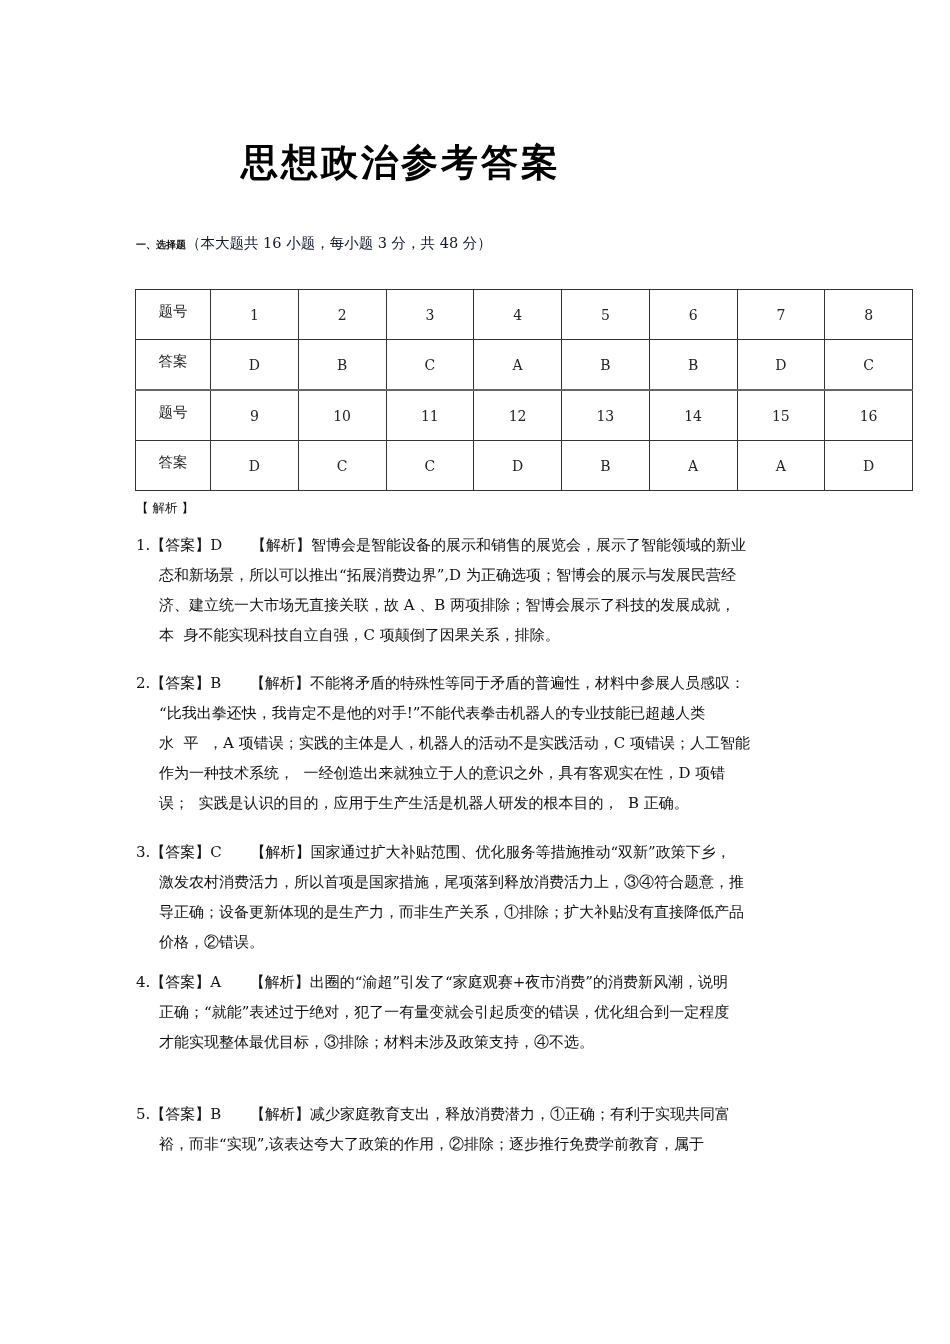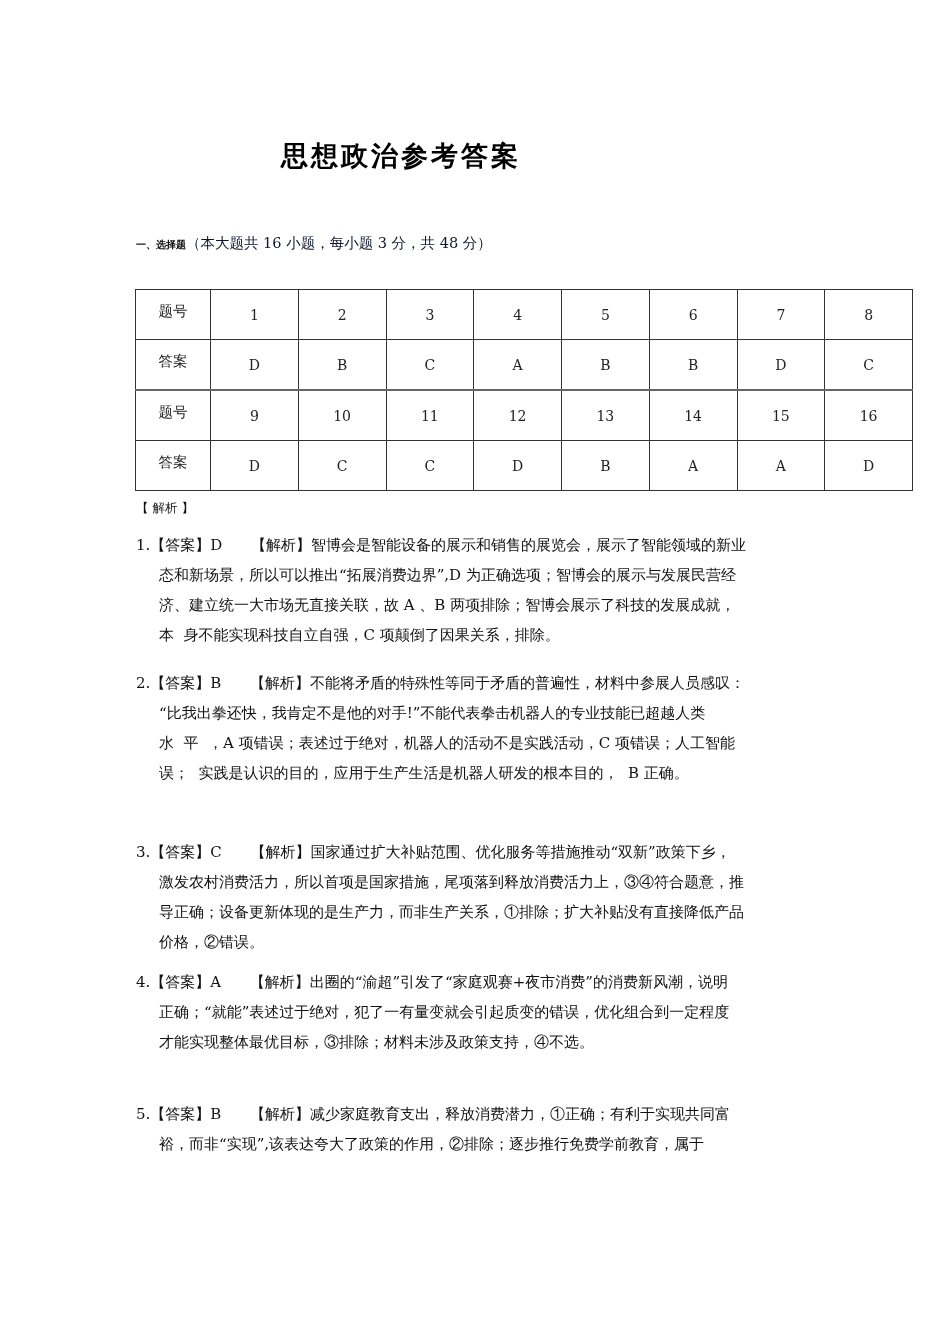--- a/index.html
+++ b/index.html
@@ -3,21 +3,21 @@
 <meta charset="utf-8">
 <style>
   html, body { margin: 0; padding: 0; background: #ffffff; }
   body {
     width: 950px; height: 1344px; position: relative; overflow: hidden;
     font-family: "DejaVu Serif", "Liberation Serif", serif; color: #111;
   }
   .title {
     position: absolute; top: 138px; left: 0; width: 802px; text-align: center;
     font-family: "DejaVu Sans", "Liberation Sans", sans-serif;
-    font-weight: bold; font-size: 27px; letter-spacing: 3px; color: #000;
+    font-weight: bold; font-size: 37px; letter-spacing: 3px; color: #000;
   }
   .section-heading {
     position: absolute; top: 234px; left: 136px; font-size: 15px; white-space: nowrap;
   }
   .section-heading .bold {
     font-family: "DejaVu Sans", "Liberation Sans", sans-serif; font-weight: bold; font-size: 10px;
   }
   .section-heading .note { font-size: 14.5px; color: #0f172a; }
   table.answers {
     position: absolute; top: 289px; left: 135px; width: 778px; height: 178px;
@@ -104,21 +104,22 @@
 <div class="item" style="top:530px;">
   <div class="para first"><span class="lead">1.</span><span>【答案】</span><span>D</span><span class="lead">      </span><span>【解析】</span><span>智博会是智能设备的展示和销售的展览会，展示了智能领域的新业</span></div>
   <div class="para">态和新场景，所以可以推出“拓展消费边界”,D 为正确选项；智博会的展示与发展民营经</div>
   <div class="para">济、建立统一大市场无直接关联，故 A 、B 两项排除；智博会展示了科技的发展成就，</div>
   <div class="para" style="white-space:pre;">本  身不能实现科技自立自强，C 项颠倒了因果关系，排除。</div>
 </div>
 
 <div class="item" style="top:668px;">
   <div class="para first"><span class="lead">2.</span><span>【答案】</span><span>B</span><span class="lead">      </span><span>【解析】</span><span>不能将矛盾的特殊性等同于矛盾的普遍性，材料中参展人员感叹：</span></div>
   <div class="para">“比我出拳还快，我肯定不是他的对手!”不能代表拳击机器人的专业技能已超越人类</div>
-  <div class="para" style="white-space:pre;">水  平  ，A 项错误；表述过于绝对，机器人的活动不是实践活动，C 项错误；人工智能</div>
+  <div class="para" style="white-space:pre;">水  平  ，A 项错误；实践的主体是人，机器人的活动不是实践活动，C 项错误；人工智能</div>
+  <div class="para" style="white-space:pre;">作为一种技术系统，  一经创造出来就独立于人的意识之外，具有客观实在性，D 项错</div>
   <div class="para" style="white-space:pre;">误；  实践是认识的目的，应用于生产生活是机器人研发的根本目的，  B 正确。</div>
 </div>
 
 <div class="item" style="top:837px;">
   <div class="para first"><span class="lead">3.</span><span>【答案】</span><span>C</span><span class="lead">      </span><span>【解析】</span><span>国家通过扩大补贴范围、优化服务等措施推动“双新”政策下乡，</span></div>
   <div class="para">激发农村消费活力，所以首项是国家措施，尾项落到释放消费活力上，③④符合题意，推</div>
   <div class="para">导正确；设备更新体现的是生产力，而非生产关系，①排除；扩大补贴没有直接降低产品</div>
   <div class="para">价格，②错误。</div>
 </div>
 

